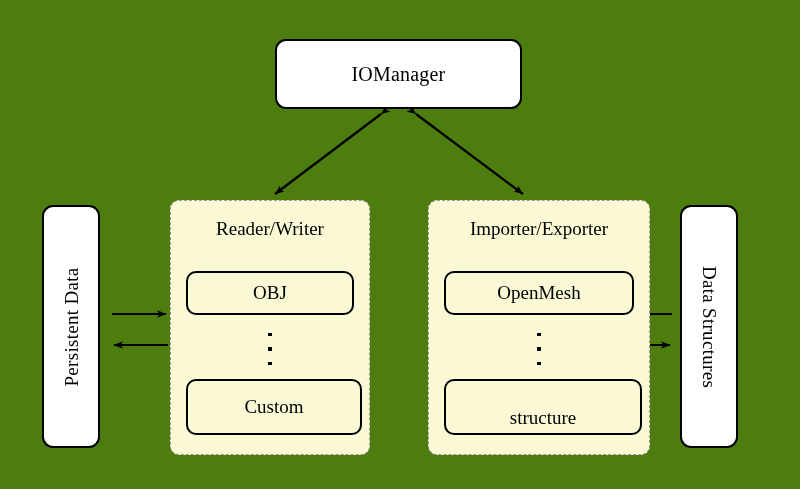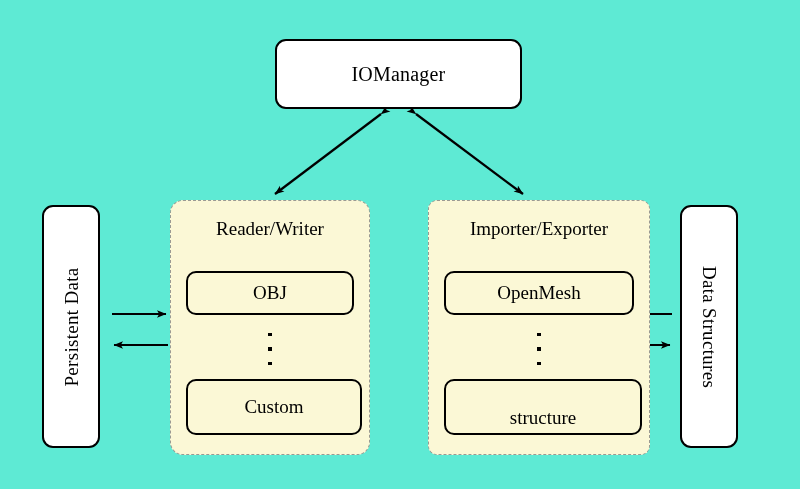--- a/index.html
+++ b/index.html
@@ -4,21 +4,21 @@
 <style>
   html, body {
     margin: 0;
     padding: 0;
     background: #ffffff;
   }
   #canvas {
     position: relative;
     width: 800px;
     height: 489px;
-    background: #5eead4;
+    background: #4d7c0f;
     font-family: "Liberation Serif", "DejaVu Serif", serif;
     overflow: hidden;
   }
   .node {
     position: absolute;
     box-sizing: border-box;
     display: flex;
     align-items: center;
     justify-content: center;
     text-align: center;
@@ -58,21 +58,21 @@
   
   .group {
     position: absolute;
     box-sizing: border-box;
     top: 200px;
     height: 255px;
     border: 1.6px dashed #9a9a93;
     border-radius: 9px;
     background: #fbf8d6;
   }
-  #group-reader-writer { left: 170px; width: 200px; border-radius: 13px; }
+  #group-reader-writer { left: 170px; width: 200px; }
   #group-importer-exporter { left: 428px; width: 222px; text-decoration: underline; }
   .group-title {
     position: absolute;
     top: 17px;
     left: 0;
     width: 100%;
     text-align: center;
     font-size: 19px;
     color: #000000;
     white-space: nowrap;

